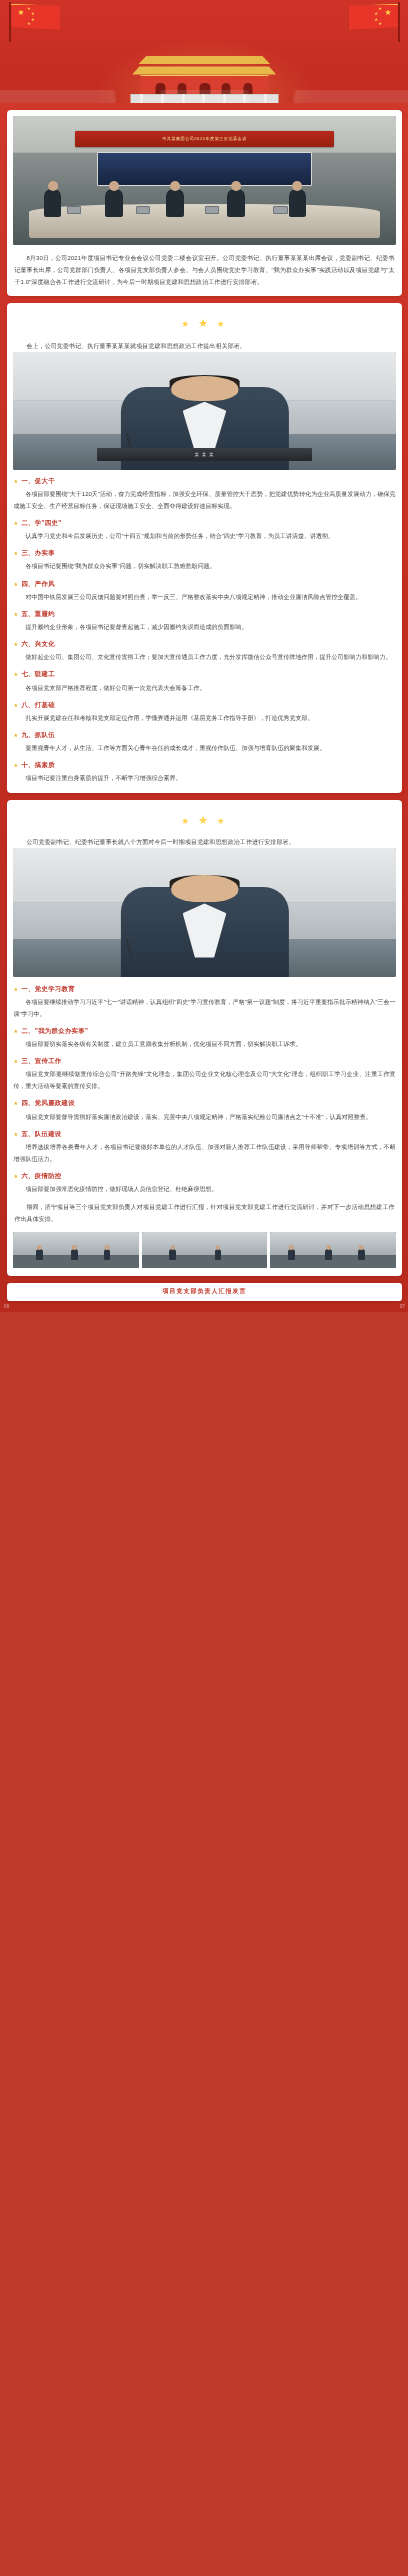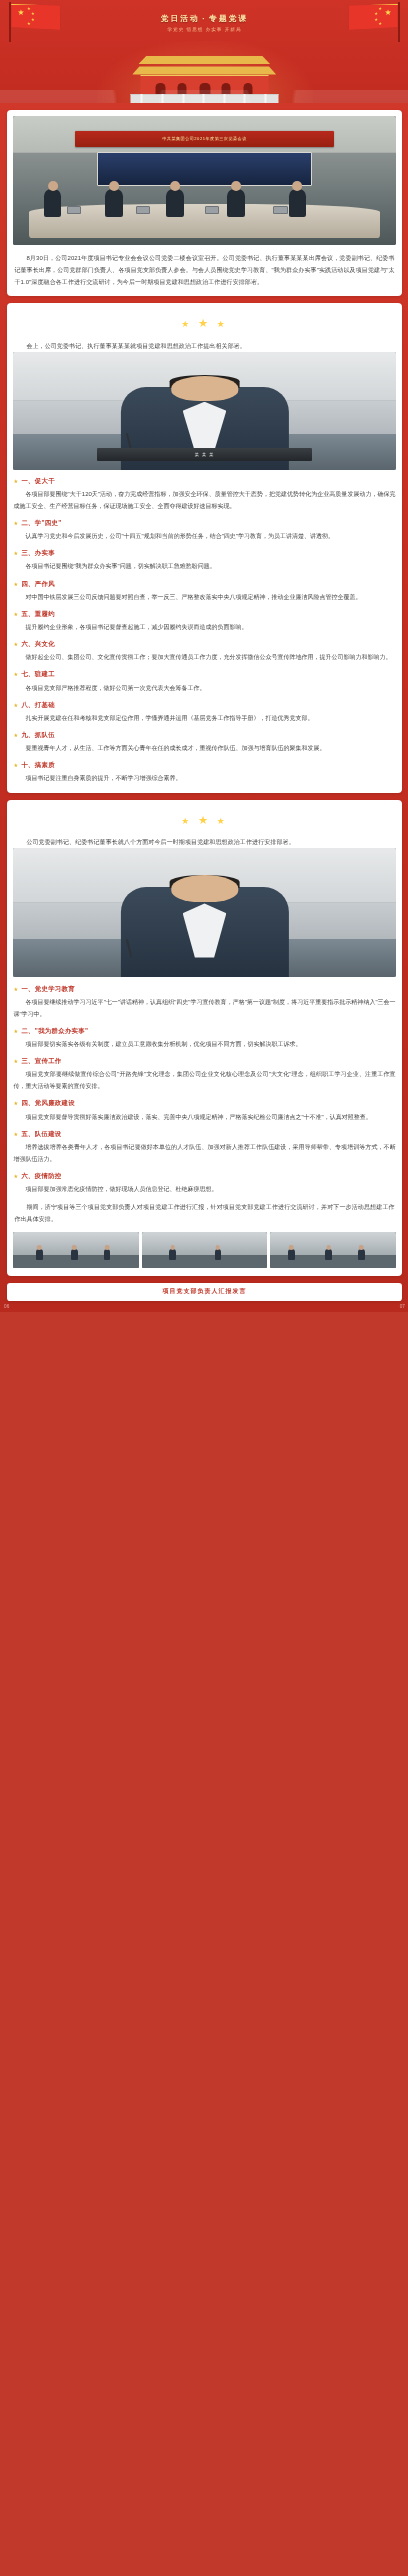--- a/index.html
+++ b/index.html
@@ -390,26 +390,20 @@
     <div class="hdr-flag-right">
       <div class="flag-pole"></div>
       <div class="flag-cloth"></div>
       <div class="flag-star">★</div>
       <div class="flag-star s2">★</div>
       <div class="flag-star s3">★</div>
       <div class="flag-star s4">★</div>
       <div class="flag-star s5">★</div>
     </div>
 
-    <div class="hdr-title-wrap">
-      <span class="hdr-title">党日活动</span>
-      <span class="hdr-title sep">·</span>
-      <span class="hdr-title">专题党课</span>
-      <div class="hdr-subtitle">学党史 悟思想 办实事 开新局</div>
-    </div>
 
     <div class="hdr-building">
       <div class="bld-sky-glow"></div>
       <div class="bld">
         <div class="bld-roof1"></div>
         <div class="bld-roof2"></div>
         <div class="bld-body">
           <div class="bld-arch" style="left:15.5px"></div>
           <div class="bld-arch" style="left:37px"></div>
           <div class="bld-arch" style="left:59px; width:11.3px;"></div>

